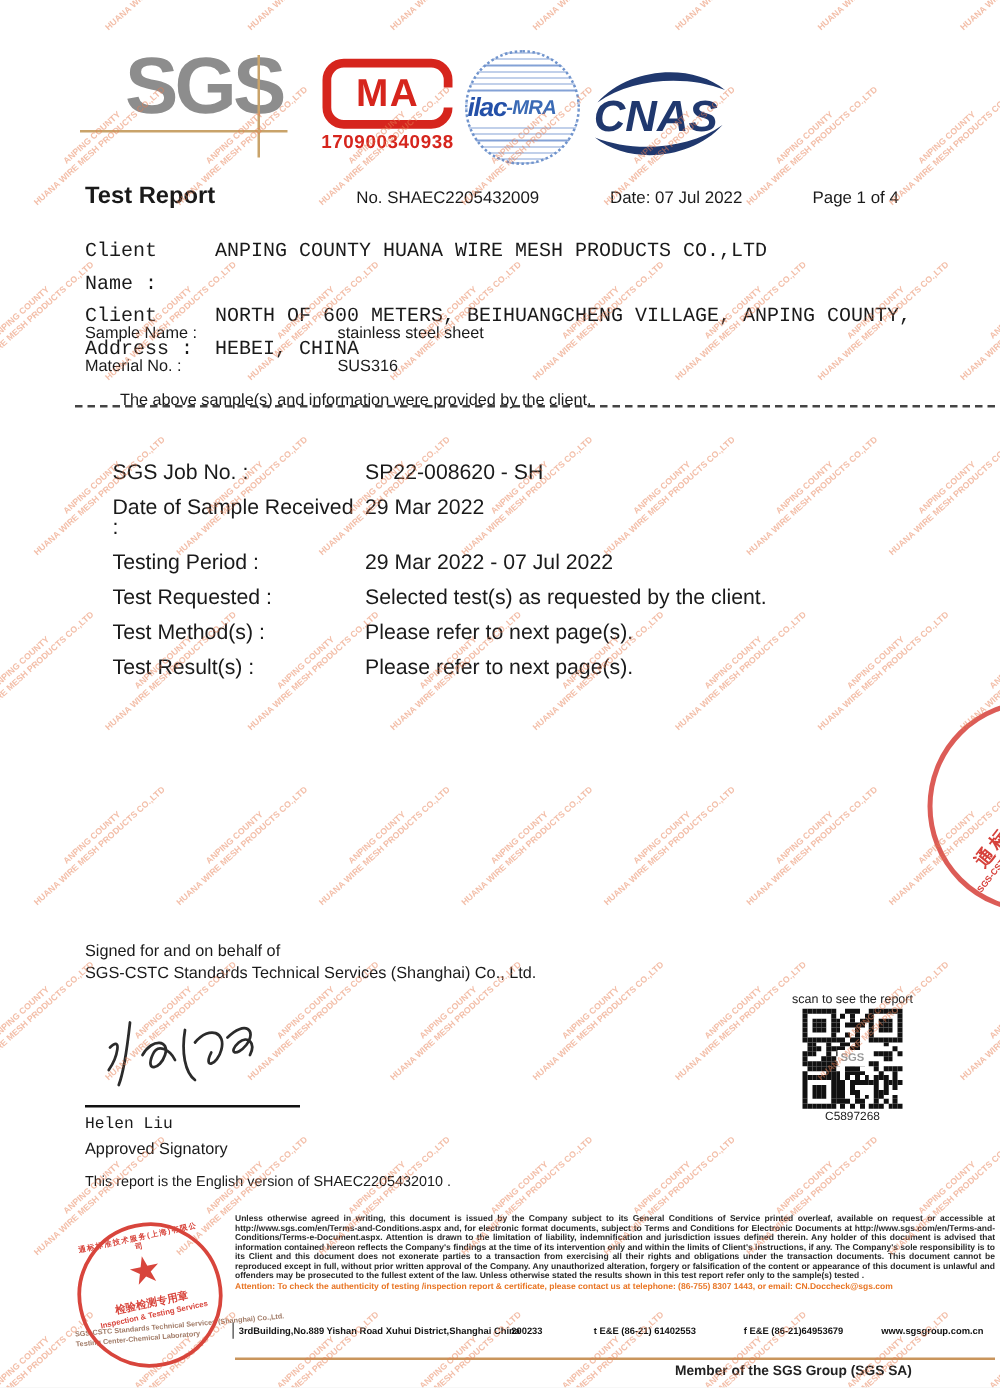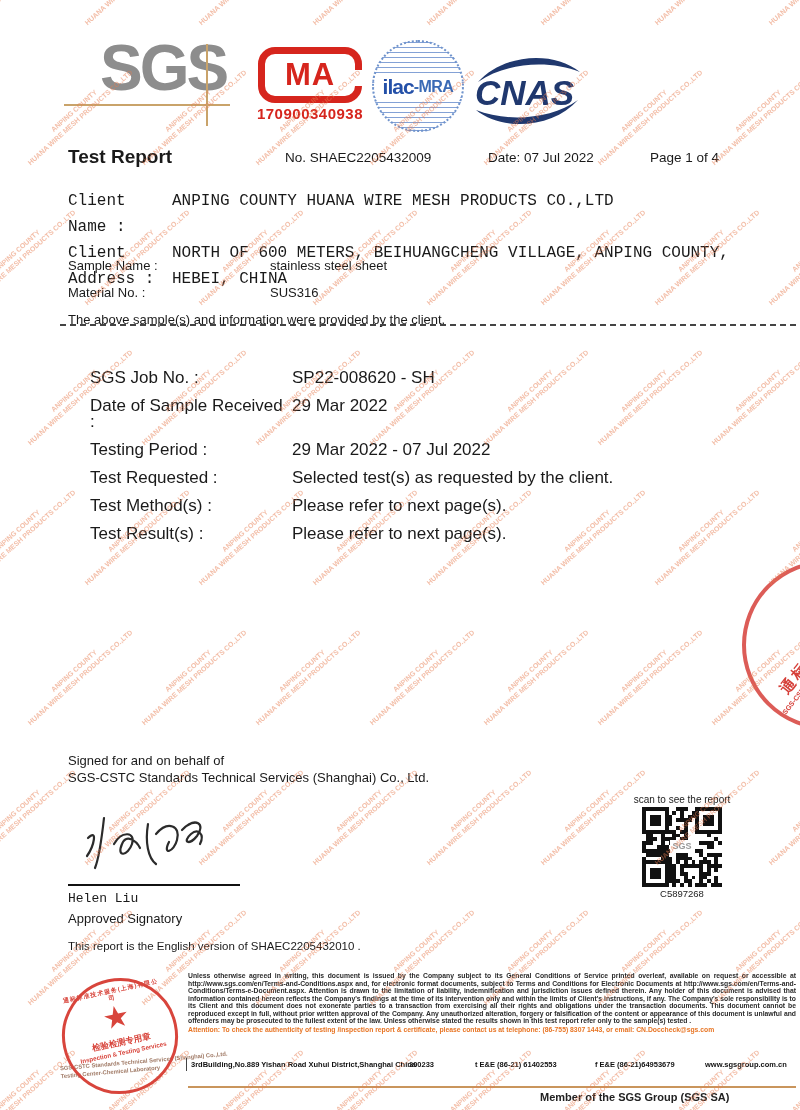--- a/index.html
+++ b/index.html
@@ -24,21 +24,21 @@
   .cma-box { position:relative; width:104px; height:56px; border:7px solid #d6251d; border-radius:17px;
              display:flex; align-items:center; justify-content:center; margin:0 auto; }
   .cma-box .notch { position:absolute; right:-8px; top:16px; width:10px; height:16px; background:#fff; }
   .cma-ma { font-size:31px; font-weight:bold; color:#d6251d; letter-spacing:1px; }
   .cma-num { margin-top:2px; font-size:15px; font-weight:bold; color:#d6251d; letter-spacing:.5px; }
 
   .ilac { position:absolute; left:372px; top:40px; width:92px; height:92px; border-radius:50%;
           border:2px dotted #6f93cc; overflow:hidden;
           background:repeating-linear-gradient(180deg, rgba(90,130,200,.75) 0 1px, transparent 1px 5px); }
   .ilac-band { position:absolute; left:0; right:0; top:32px; height:26px; background:#fff;
-               display:flex; align-items:center; justify-content:center; }
+               display:flex; align-items:center; justify-content:flex-start;font-style:italic; }
   .ilac-band b { font-size:21px; color:#2450a8; letter-spacing:-1px; }
   .ilac-band span { font-size:16px; font-weight:bold; color:#3a6ab5; letter-spacing:-.5px; }
 
   .cnas { position:absolute; left:468px; top:52px; width:120px; height:80px; }
   .cnas svg { display:block; }
 
   .cert-block { position:absolute; left:588px; top:40px; line-height:19px; }
   .cert-cn { font-size:15px; font-weight:600; color:#111; }
   .cert-en { font-size:13.5px; font-weight:bold; color:#111; }
 
@@ -50,21 +50,21 @@
   .doc-page  { position:absolute; left:650px; top:4px; font-size:13.5px; }
 
   
   .client-block { position:absolute; left:68px; top:188px; width:700px; font-size:16px; line-height:26px;font-family:Liberation Mono, monospace; }
   .client-row { display:flex; }
   .client-row .lbl { width:104px; flex:none; }
 
   .sample-block { position:absolute; left:68px; top:258px; width:712px; font-size:13px; }
   .kv-row { display:flex; line-height:16px; margin-bottom:11px; }
   .kv-row .lbl { width:202px; flex:none; }
-  .sample-note { line-height:16px; }
+  .sample-note { line-height:16px;margin-left:28px; }
   .dash-sep { position:absolute; left:60px; top:324px; width:736px; border-top:2px dashed #444; }
 
   .job-block { position:absolute; left:68px; top:370px; width:712px; font-size:17px;margin-left:22px; }
   .job-block .kv-row { margin-bottom:12px; }
   .job-block .kv-row.gap { margin-top:3px; }
 
   
   .stamp-right { position:absolute; left:742px; top:560px; width:170px; height:170px; border-radius:50%;
                  border:4px solid rgba(214,64,58,.85); }
   .stamp-right .cn { position:absolute; left:-28px; top:62px; width:220px; text-align:center;

